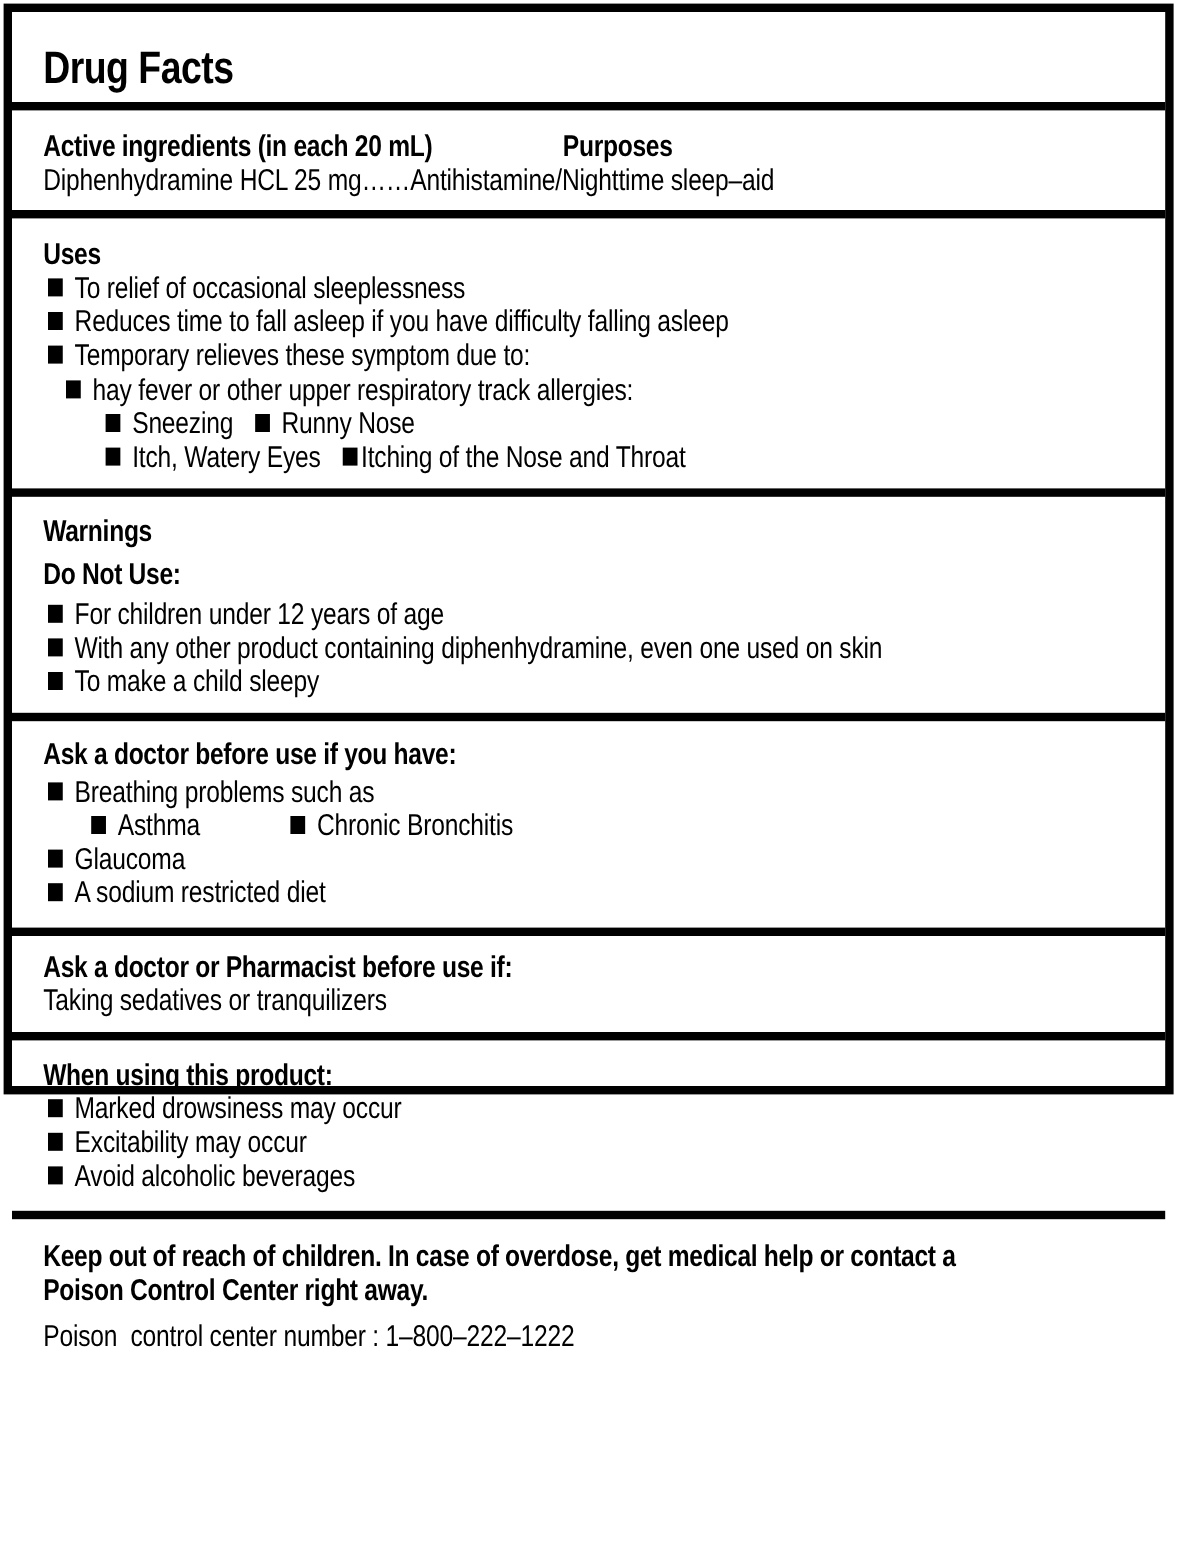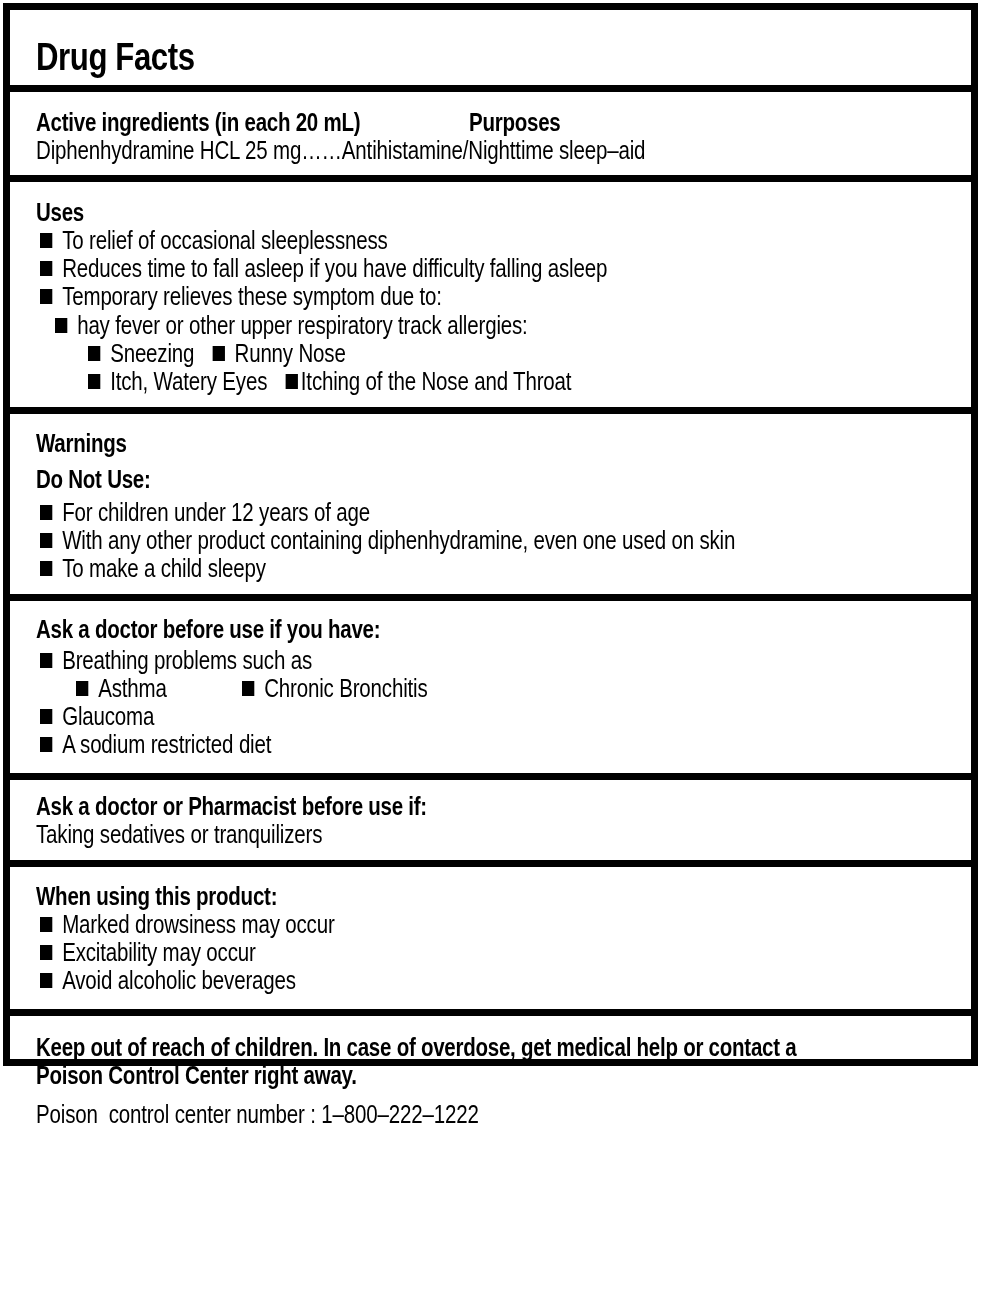--- a/index.html
+++ b/index.html
@@ -1,18 +1,18 @@
 <!DOCTYPE html>
 <html><head>
 <meta charset="utf-8">
 <style>
   html, body { margin: 0; padding: 0; background: #ffffff; }
   body { width: 985px; height: 1299px; position: relative; overflow: hidden; }
   .frame {
-    position: absolute; left: 3px; top: 3px; width: 975px; height: 1063px;
+    position: absolute; left: 3px; top: 3px; width: 975px; height: 909px;
     border: 7px solid #000; border-right-width: 7px; box-sizing: border-box;
     background: #fff;
     text-align: center;
   }
   .div { position: absolute; left: 0; right: 0; height: 7px; background: #000; }
   .txt {
     font-family: "Liberation Sans", sans-serif; color: #000;
     position: absolute; left: 26px; white-space: nowrap;
     transform-origin: left top;
   }

